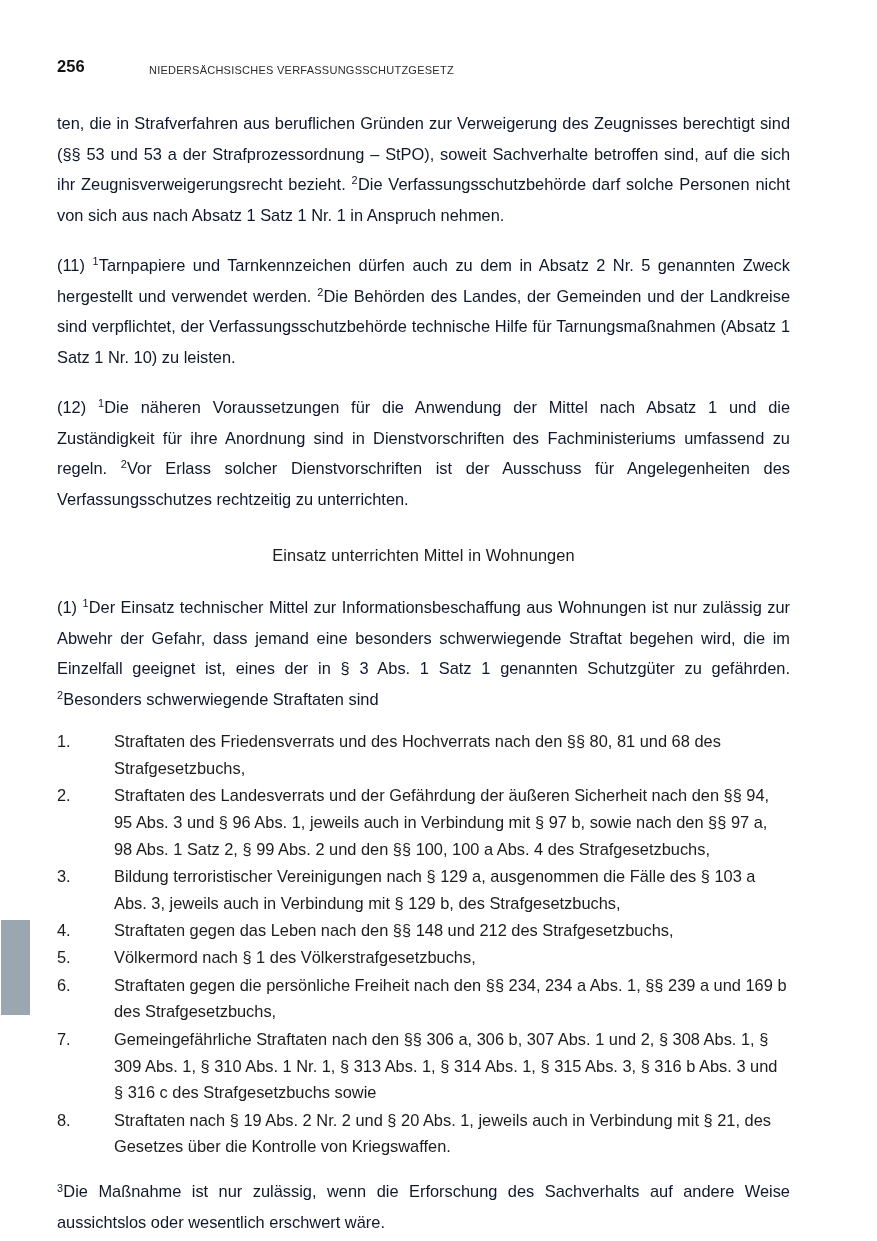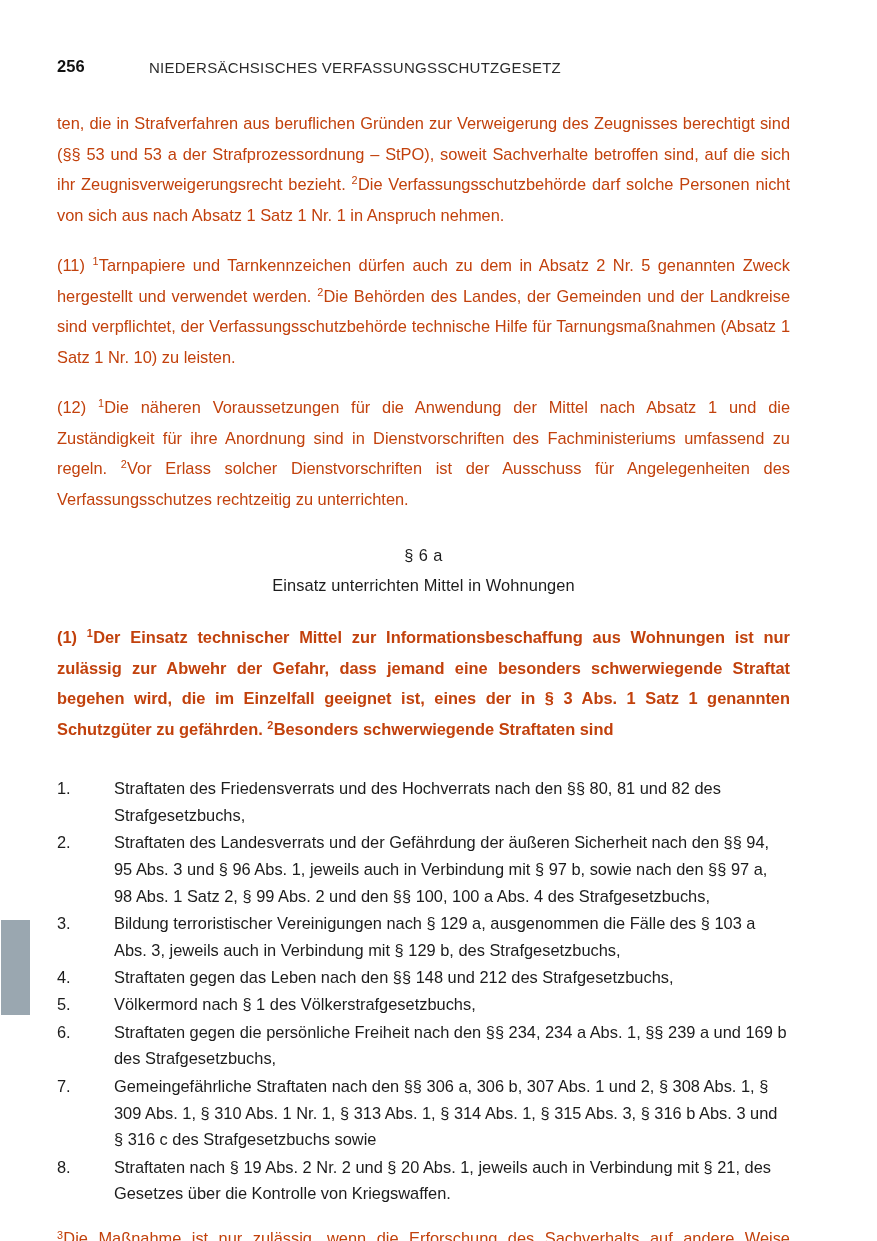--- a/index.html
+++ b/index.html
@@ -46,21 +46,21 @@
   }
   .folio {
     font-size: 16.5px;
     font-weight: bold;
     letter-spacing: 0.1px;
     color: #111;
     width: 92px;
     flex: none;
   }
   .head-title {
-    font-size: 15px;
+    font-size: 11px;
     font-weight: 400;
     letter-spacing: 0.25px;
     color: #2b2b2b;
     white-space: nowrap;
   }
 
   
   .body-col {
     position: absolute;
     left: 57px;
@@ -68,23 +68,23 @@
     width: 733px;
   }
 
   p.para {
     margin: 0 0 20px 0;
     font-size: 16.4px;
     line-height: 30.5px;
     text-align: justify;
     text-justify: inter-word;
     hyphens: manual;
-    color: #c2410c;
+    color: #0f172a;
   }
-  p.para.tight { margin-bottom: 31px; font-weight: bold; }
+  p.para.tight { margin-bottom: 14px; }
 
   sup.sent {
     font-size: 0.66em;
     vertical-align: 0.52em;
     line-height: 0;
     margin-right: 0.3px;
   }
 
   
   .sec-head {
@@ -140,31 +140,30 @@
 
   <div class="body-col">
 
     <p class="para"><span>ten, die in Strafverfahren aus beruflichen Gründen zur Verweigerung des Zeugnisses berechtigt sind (§§ 53 und 53 a der Strafprozessordnung – StPO), soweit Sachverhalte betroffen sind, auf die sich ihr Zeugnisverweigerungsrecht bezieht. </span><sup class="sent">2</sup><span>Die Verfassungsschutzbehörde darf solche Personen nicht von sich aus nach Absatz 1 Satz 1 Nr. 1 in Anspruch nehmen.</span></p>
 
     <p class="para"><span>(11) </span><sup class="sent">1</sup><span>Tarnpapiere und Tarnkennzeichen dürfen auch zu dem in Absatz 2 Nr. 5 genannten Zweck hergestellt und verwendet werden. </span><sup class="sent">2</sup><span>Die Behörden des Landes, der Gemeinden und der Landkreise sind verpflichtet, der Verfassungsschutzbehörde technische Hilfe für Tarnungsmaßnahmen (Absatz 1 Satz 1 Nr. 10) zu leisten.</span></p>
 
     <p class="para"><span>(12) </span><sup class="sent">1</sup><span>Die näheren Voraussetzungen für die Anwendung der Mittel nach Absatz 1 und die Zuständigkeit für ihre Anordnung sind in Dienstvorschriften des Fachministeriums umfassend zu regeln. </span><sup class="sent">2</sup><span>Vor Erlass solcher Dienstvorschriften ist der Ausschuss für Angelegenheiten des Verfassungsschutzes rechtzeitig zu unterrichten.</span></p>
 
     <div class="sec-head">
-      <span class="sec-num">§ 6 a</span>
       <span class="sec-title">Einsatz unterrichten Mittel in Wohnungen</span>
     </div>
     <div class="sec-head-gap"></div>
 
     <p class="para tight"><span>(1) </span><sup class="sent">1</sup><span>Der Einsatz technischer Mittel zur Informationsbeschaffung aus Wohnungen ist nur zulässig zur Abwehr der Gefahr, dass jemand eine besonders schwerwiegende Straftat begehen wird, die im Einzelfall geeignet ist, eines der in § 3 Abs. 1 Satz 1 genannten Schutzgüter zu gefährden. </span><sup class="sent">2</sup><span>Besonders schwerwiegende Straftaten sind</span></p>
 
     <ol class="numlist">
       <li>
         <span class="li-num">1.</span>
-        <span class="li-text">Straftaten des Friedensverrats und des Hochverrats nach den §§ 80, 81 und 82 des Strafgesetzbuchs,</span>
+        <span class="li-text">Straftaten des Friedensverrats und des Hochverrats nach den §§ 80, 81 und 68 des Strafgesetzbuchs,</span>
       </li>
       <li>
         <span class="li-num">2.</span>
         <span class="li-text">Straftaten des Landesverrats und der Gefährdung der äußeren Sicherheit nach den §§ 94, 95 Abs. 3 und § 96 Abs. 1, jeweils auch in Verbindung mit § 97 b, sowie nach den §§ 97 a, 98 Abs. 1 Satz 2, § 99 Abs. 2 und den §§ 100, 100 a Abs. 4 des Strafgesetzbuchs,</span>
       </li>
       <li>
         <span class="li-num">3.</span>
         <span class="li-text">Bildung terroristischer Vereinigungen nach § 129 a, ausgenommen die Fälle des § 103 a Abs. 3, jeweils auch in Verbindung mit § 129 b, des Strafgesetzbuchs,</span>
       </li>
       <li>

